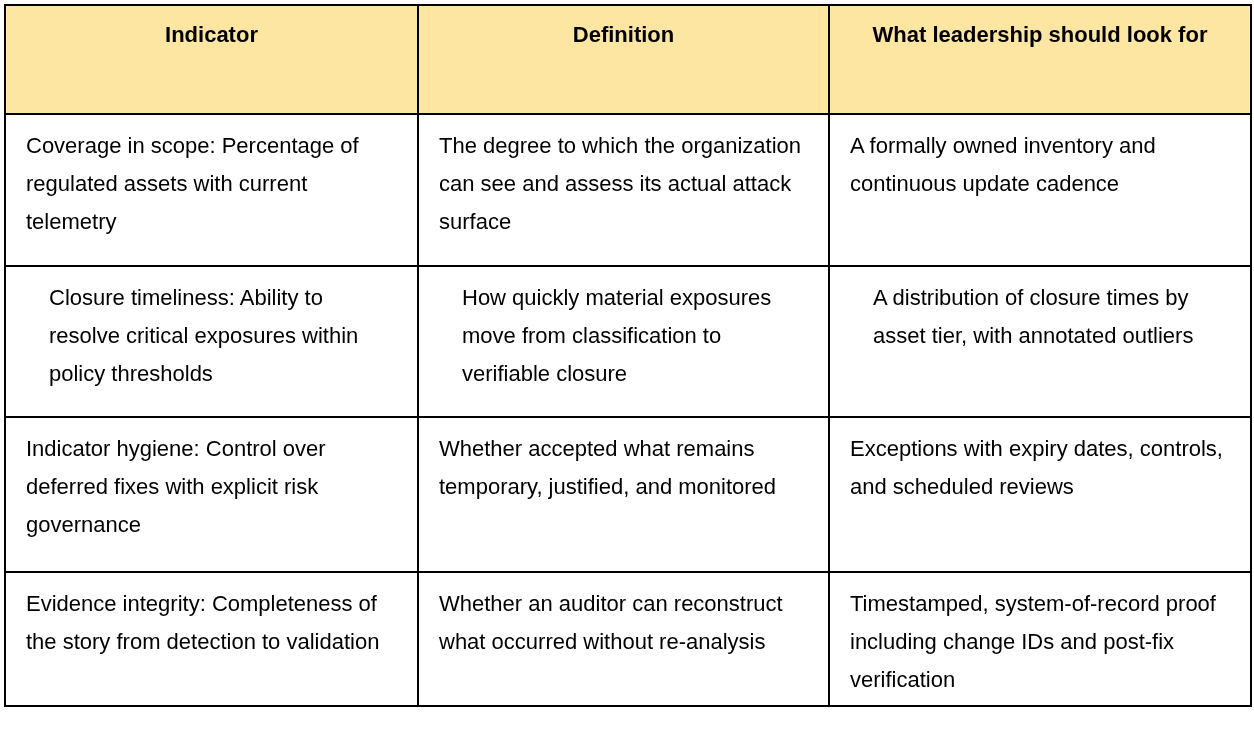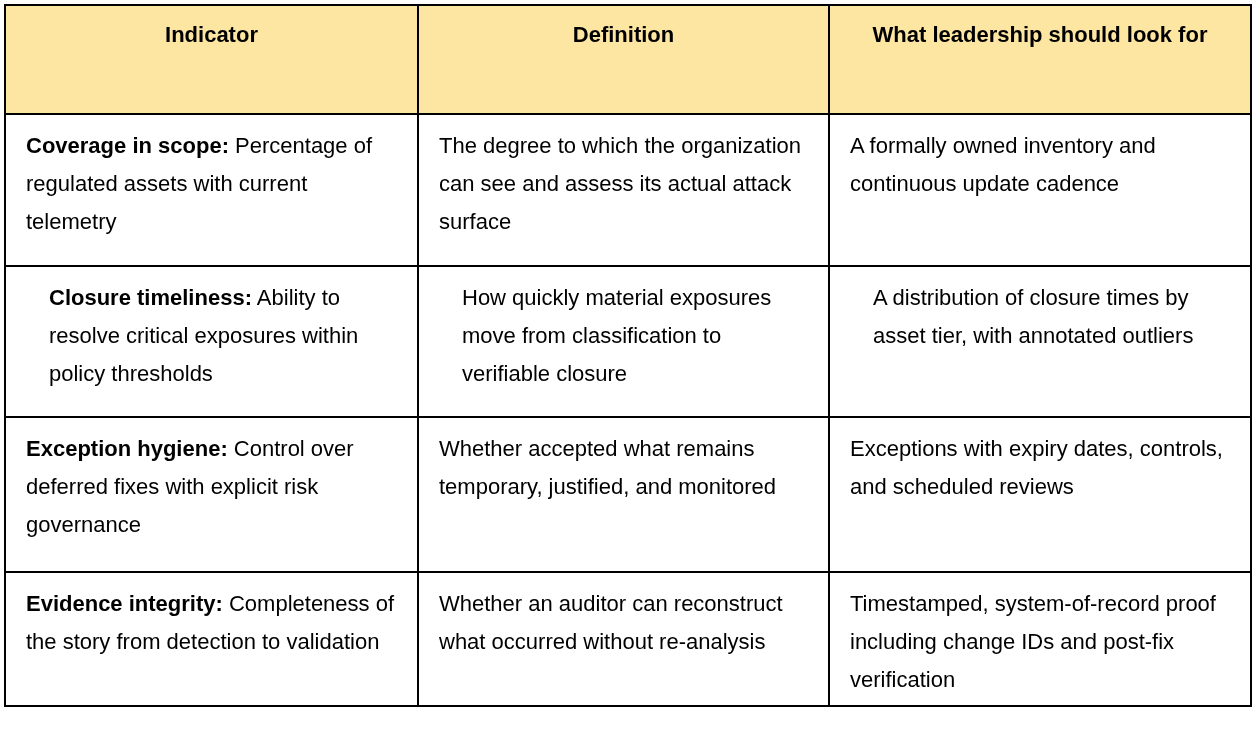--- a/index.html
+++ b/index.html
@@ -43,21 +43,21 @@
   }
   table.indicators td {
     font-weight: 400;
     text-align: left;
     padding: 12px 20px 0 20px;
   }
   tr.r1 td { height: 152px; }
   tr.r2 td { height: 151px; padding-left: 43px; }
   tr.r3 td { height: 155px; }
   tr.r4 td { height: 134px; }
-  td .term { font-weight: 700; text-align: center; }
+  td .term { font-weight: 400; text-align: center; }
 </style>
 </head>
 <body>
 
 <div class="page">
   <table class="indicators">
     <colgroup>
       <col class="c1">
         <col class="c2">
         <col class="c3">
@@ -74,21 +74,21 @@
         <td><span class="term">Coverage in scope:</span><span> Percentage of regulated assets with current telemetry</span></td>
         <td>The degree to which the organization can see and assess its actual attack surface</td>
         <td>A formally owned inventory and continuous update cadence</td>
       </tr>
       <tr class="r2">
         <td><span class="term">Closure timeliness:</span><span> Ability to resolve critical exposures within policy thresholds</span></td>
         <td>How quickly material exposures move from classification to verifiable closure</td>
         <td>A distribution of closure times by asset tier, with annotated outliers</td>
       </tr>
       <tr class="r3">
-        <td><span class="term">Exception hygiene:</span><span> Control over deferred fixes with explicit risk governance</span></td>
+        <td><span class="term">Indicator hygiene:</span><span> Control over deferred fixes with explicit risk governance</span></td>
         <td>Whether accepted what remains temporary, justified, and monitored</td>
         <td>Exceptions with expiry dates, controls, and scheduled reviews</td>
       </tr>
       <tr class="r4">
         <td><span class="term">Evidence integrity:</span><span> Completeness of the story from detection to validation</span></td>
         <td>Whether an auditor can reconstruct what occurred without re-analysis</td>
         <td>Timestamped, system-of-record proof including change IDs and post-fix verification</td>
       </tr>
     </tbody>
   </table>

